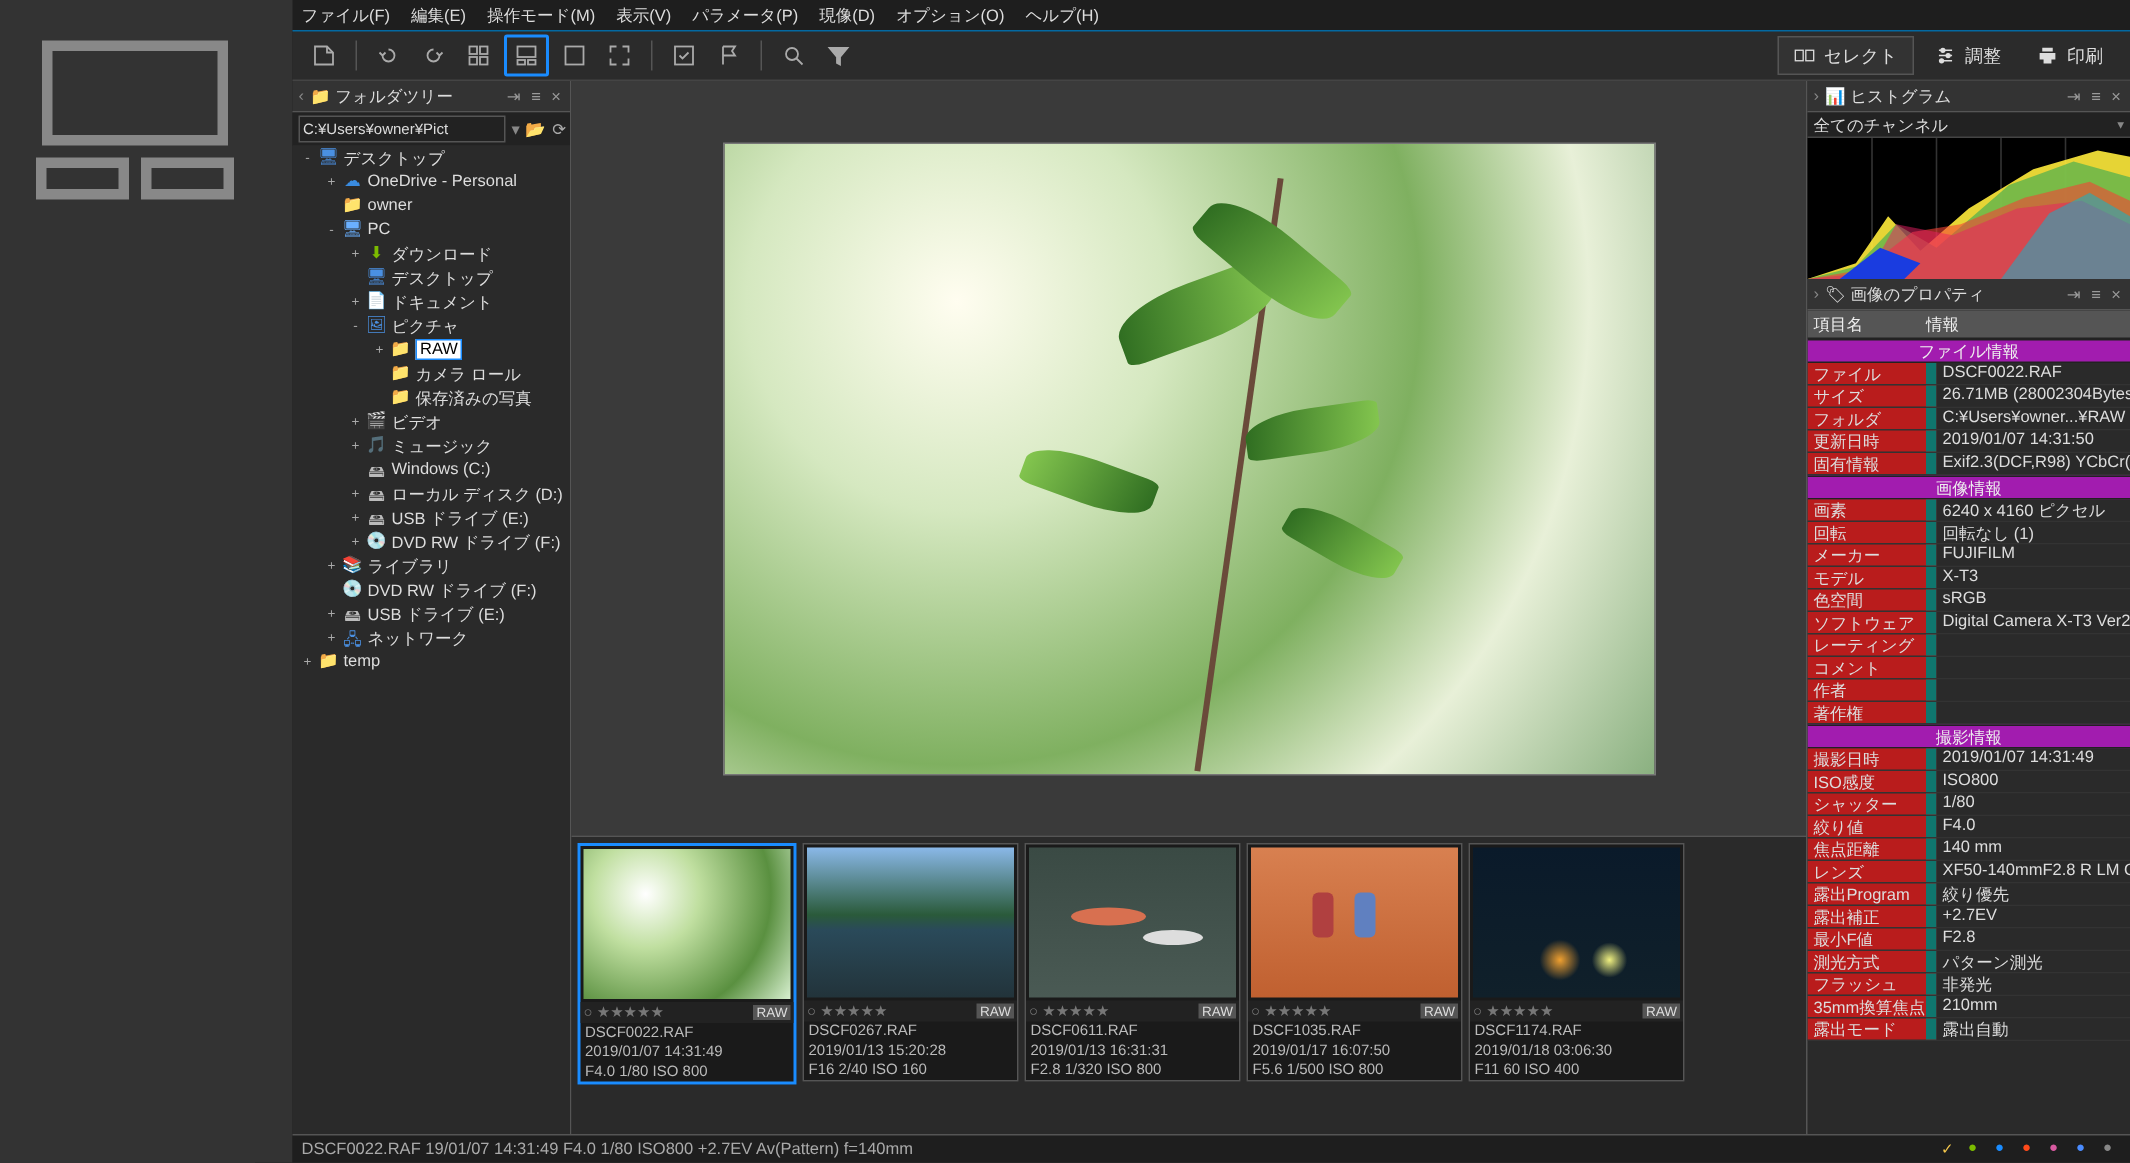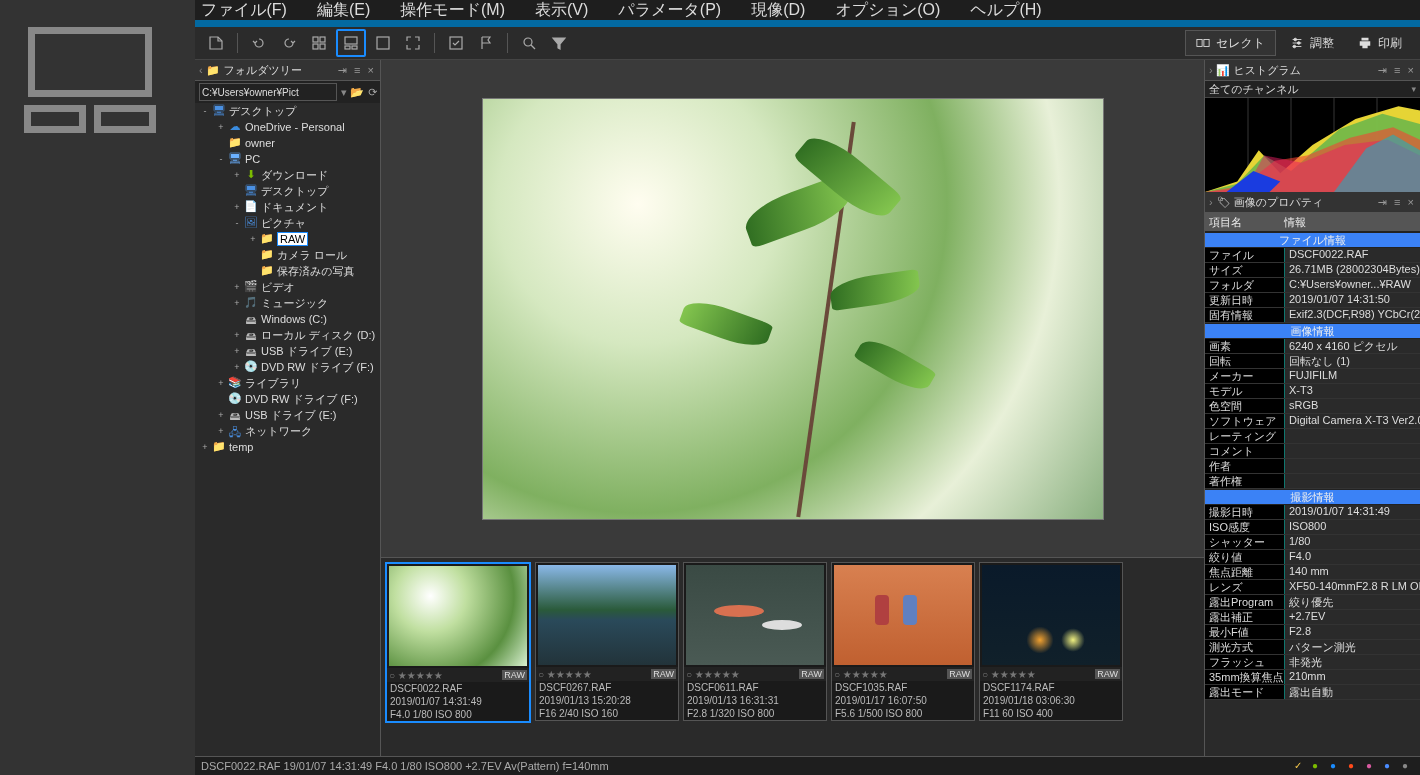--- a/index.html
+++ b/index.html
@@ -7,23 +7,23 @@
 .side-icon{position:absolute;left:0;top:0;width:180px;height:160px;background:#333;display:flex;flex-direction:column;justify-content:center;align-items:center}
 .side-icon .big{width:110px;height:56px;border:7px solid #888;margin-bottom:8px}
 .side-icon .row{display:flex;gap:8px}
 .side-icon .sm{width:48px;height:14px;border:7px solid #888}
 .app{position:absolute;left:195px;top:0;right:0;bottom:0;background:#1e1e1e;display:flex;flex-direction:column}
 .titlebar{height:26px;display:flex;align-items:center;padding:0 6px;color:#eee;font-size:13px}
 .titlebar .logo{width:14px;height:14px;border-radius:50%;background:#f5a623;margin-right:8px}
 .titlebar .spacer{flex:1}
 .titlebar .winctl{display:flex;gap:14px;color:#bbb;font-size:14px;font-weight:bold}
 .titlebar .winctl span{cursor:pointer;font-family:Arial}
-.menubar{height:20px;display:flex;align-items:flex-start;padding-left:6px;gap:30px;color:#ddd;font-size:16px}
+.menubar{height:20px;display:flex;align-items:center;padding-left:6px;gap:14px;color:#ddd;font-size:11px}
 .menubar span{cursor:pointer}
-.toolbar{height:32px;border-top:7px solid #0369a1;border-bottom:1px solid #444;display:flex;align-items:center;padding:0 8px;gap:4px;background:#2b2b2b}
+.toolbar{height:32px;border-top:1px solid #0369a1;border-bottom:1px solid #444;display:flex;align-items:center;padding:0 8px;gap:4px;background:#2b2b2b}
 .tb-btn{width:26px;height:24px;display:flex;align-items:center;justify-content:center;color:#aaa;border-radius:2px;cursor:pointer;font-size:14px}
 .tb-btn svg{width:16px;height:16px;stroke:#aaa;fill:none;stroke-width:1.2}
 .tb-sep{width:1px;height:20px;background:#555;margin:0 4px}
 .tb-sel{border:2px solid #1a8cff}
 .tb-flex{flex:1}
 .tb-wide{width:auto;padding:0 10px;height:24px;display:flex;align-items:center;gap:6px;background:#333;border:1px solid #555;color:#ddd;cursor:pointer;font-size:12px}
 .tb-adj{display:flex;align-items:center;gap:6px;color:#ddd;font-size:12px;cursor:pointer;padding:0 10px}
 .main{flex:1;display:flex;min-height:0}
 .left{width:185px;border-right:1px solid #555;display:flex;flex-direction:column;background:#2a2a2a}
 .panel-hdr{height:20px;display:flex;align-items:center;padding:0 4px;background:#333;border-bottom:1px solid #555;color:#ddd;font-size:11px}
@@ -71,23 +71,23 @@
 .timg.kids{background:linear-gradient(#d88050,#c06030)}
 .timg.kids:before{content:"";position:absolute;left:30%;top:30%;width:14px;height:30px;background:#b04040;border-radius:4px}
 .timg.kids:after{content:"";position:absolute;left:50%;top:30%;width:14px;height:30px;background:#6080c0;border-radius:4px}
 .timg.night{background:linear-gradient(#0a1a2a,#10202a)}
 .timg.night:before{content:"";position:absolute;left:10%;bottom:10%;right:10%;height:30%;background:radial-gradient(circle at 40% 50%,#f0a030 0%,transparent 20%),radial-gradient(circle at 70% 50%,#f0f080 0%,transparent 15%)}
 .right{width:215px;border-left:1px solid #555;display:flex;flex-direction:column;background:#2a2a2a}
 .histo{height:94px;background:#000;position:relative;overflow:hidden}
 .histo svg{width:100%;height:100%}
 .prop-wrap{flex:1;overflow:auto}
 .prop-hdr{height:18px;background:#555;color:#eee;display:flex;align-items:center;padding-left:4px;font-size:11px;border-bottom:1px solid #222}
-.prop-sect{height:14px;background:#3b82f6;color:#eee;text-align:center;font-size:11px;border-top:1px solid #222;border-bottom:1px solid #222}
+.prop-sect{height:14px;background:#a21caf;color:#eee;text-align:center;font-size:11px;border-top:1px solid #222;border-bottom:1px solid #222}
 .prop-row{display:flex;height:14px;font-size:11px;color:#ddd;border-bottom:1px solid #333}
-.prop-row .k{width:75px;padding-left:4px;border-right:1px solid #0f766e;background:#000000;overflow:hidden;white-space:nowrap}
+.prop-row .k{width:75px;padding-left:4px;border-right:7px solid #0f766e;background:#b91c1c;overflow:hidden;white-space:nowrap}
 .prop-row .v{flex:1;padding-left:4px;background:#2a2a2a;overflow:hidden;white-space:nowrap}
 .drop{display:flex;align-items:center;height:16px;padding:0 4px;background:#222;color:#ddd;font-size:11px;border-bottom:1px solid #444}
 .drop:after{content:"▾";margin-left:auto;color:#888;font-size:9px}
 .status{height:18px;border-top:1px solid #555;background:#1e1e1e;display:flex;align-items:center;padding:0 6px;color:#aaa;font-size:11px}
 .status .sicons{margin-left:auto;display:flex;gap:6px}
 .status .sicons span{width:12px;height:12px;font-size:10px}
 </style>
 </head>
 <body>
 

